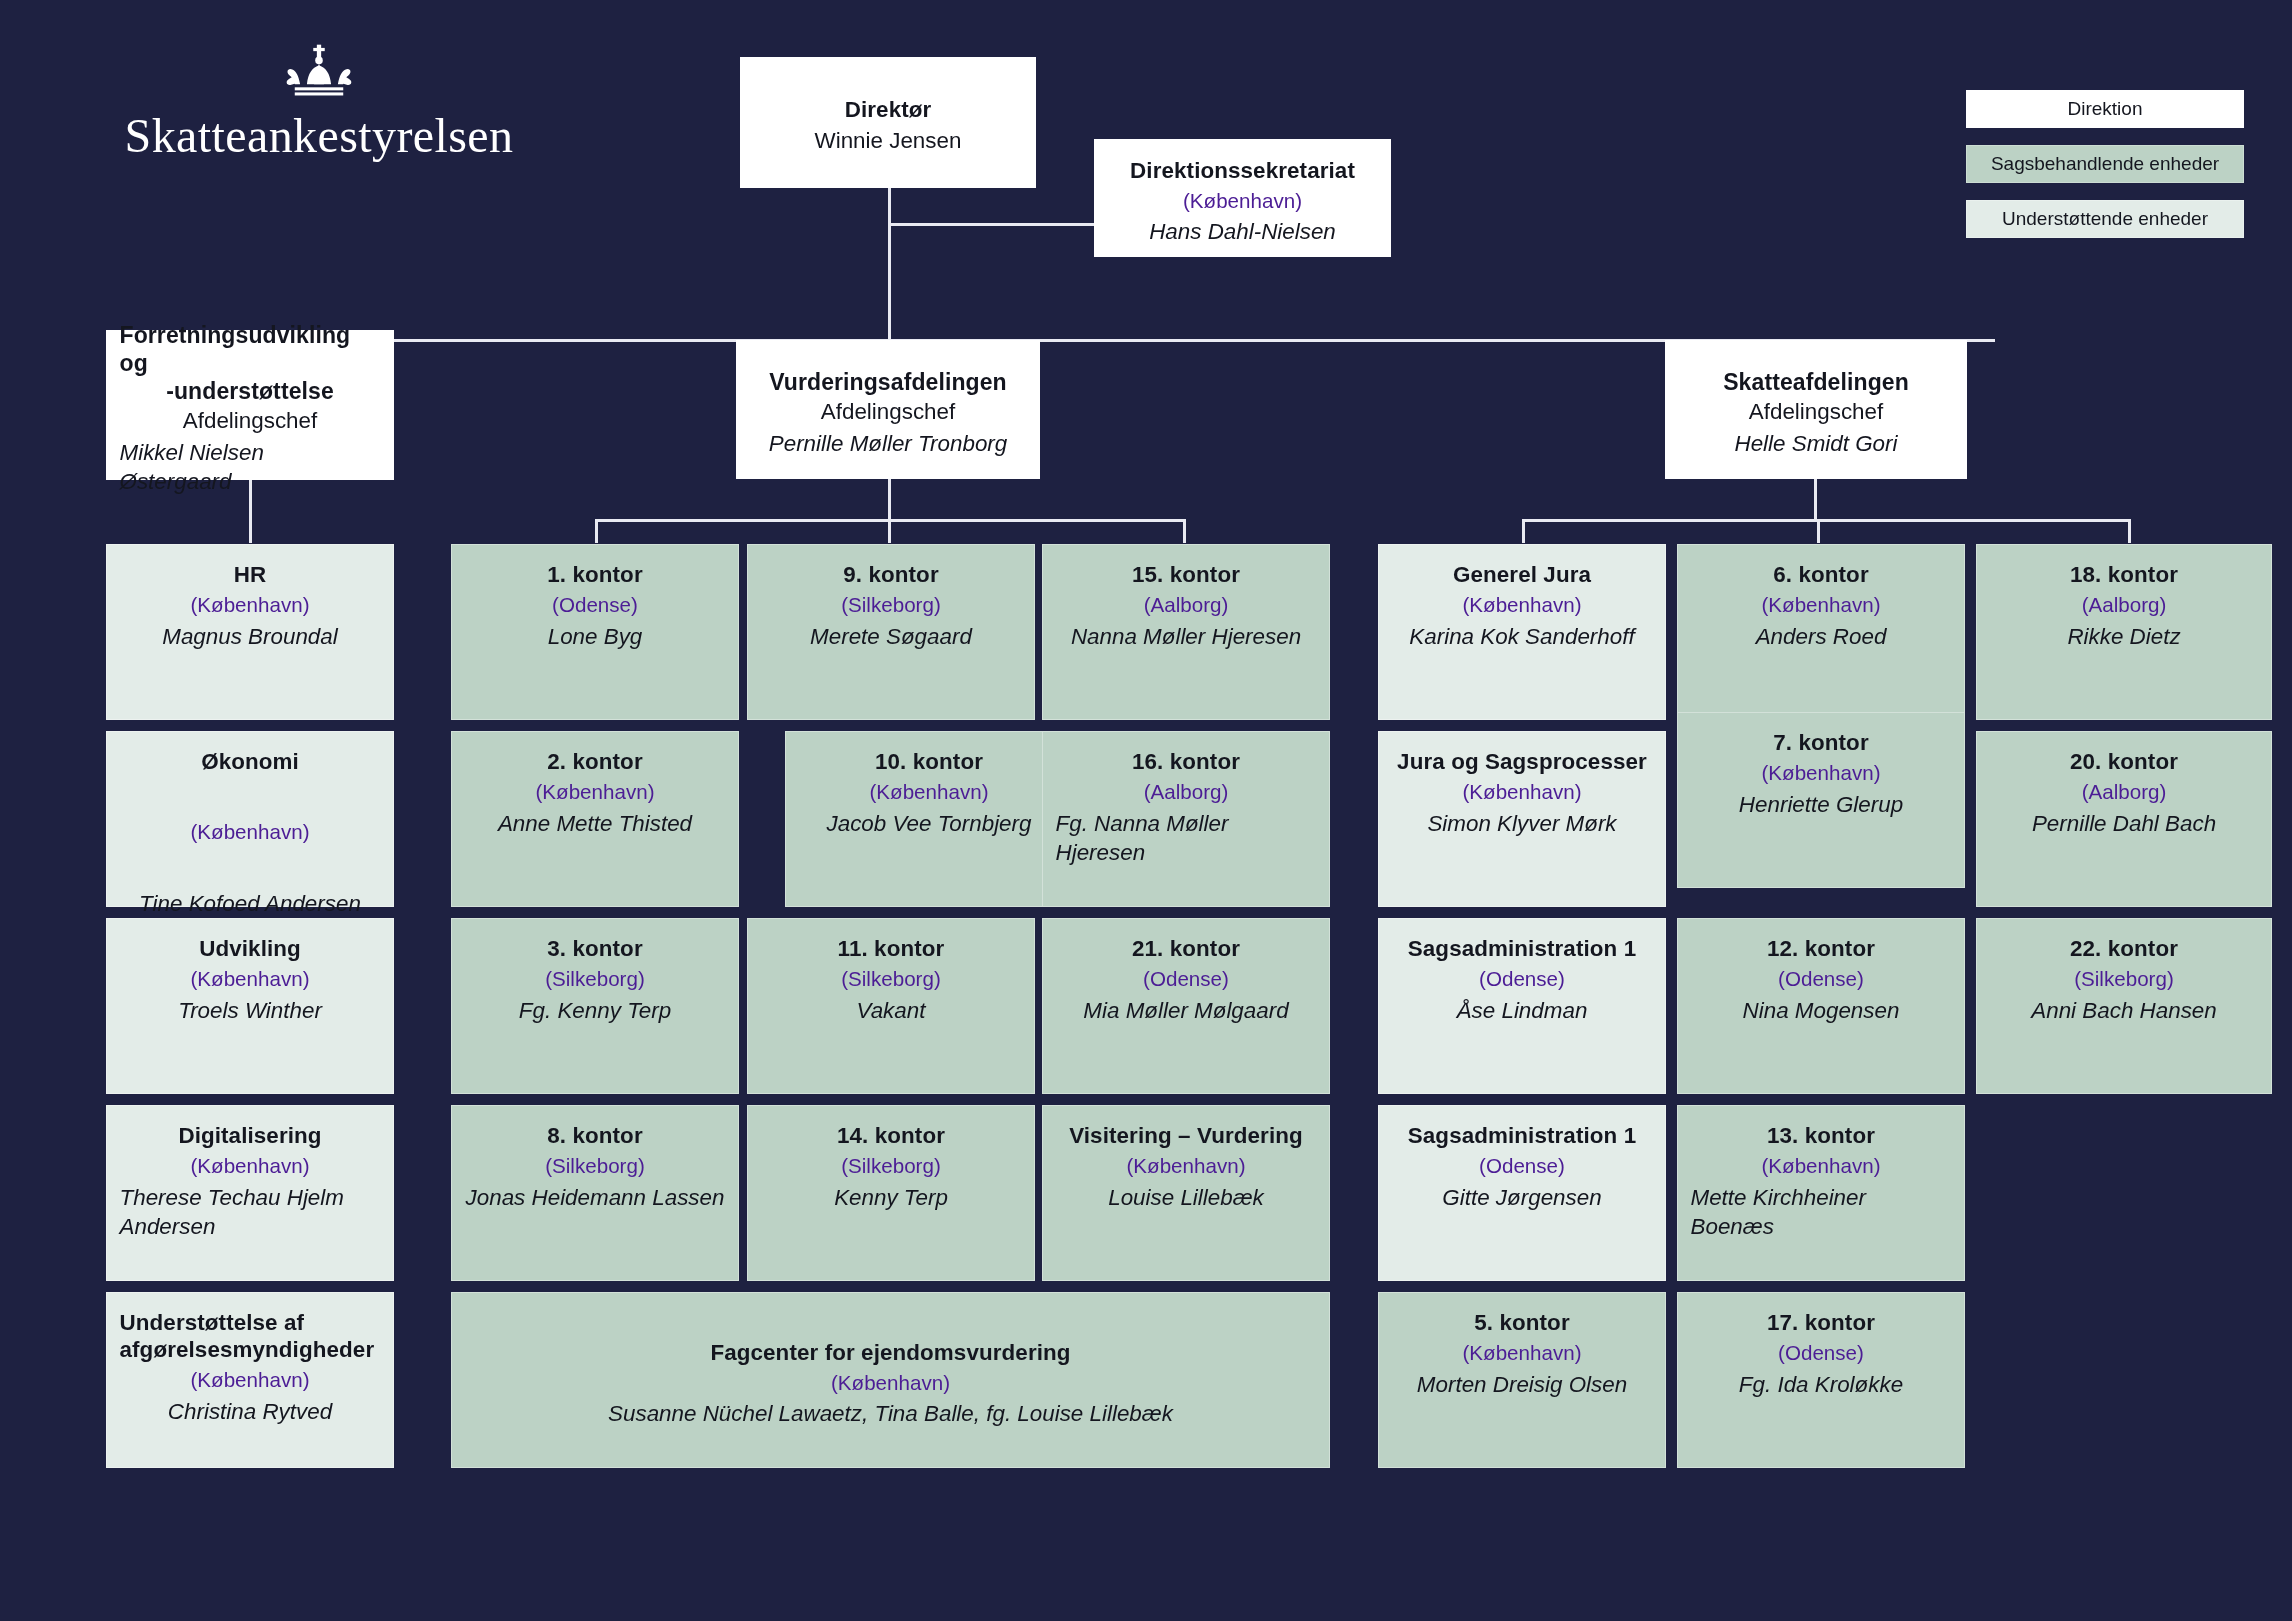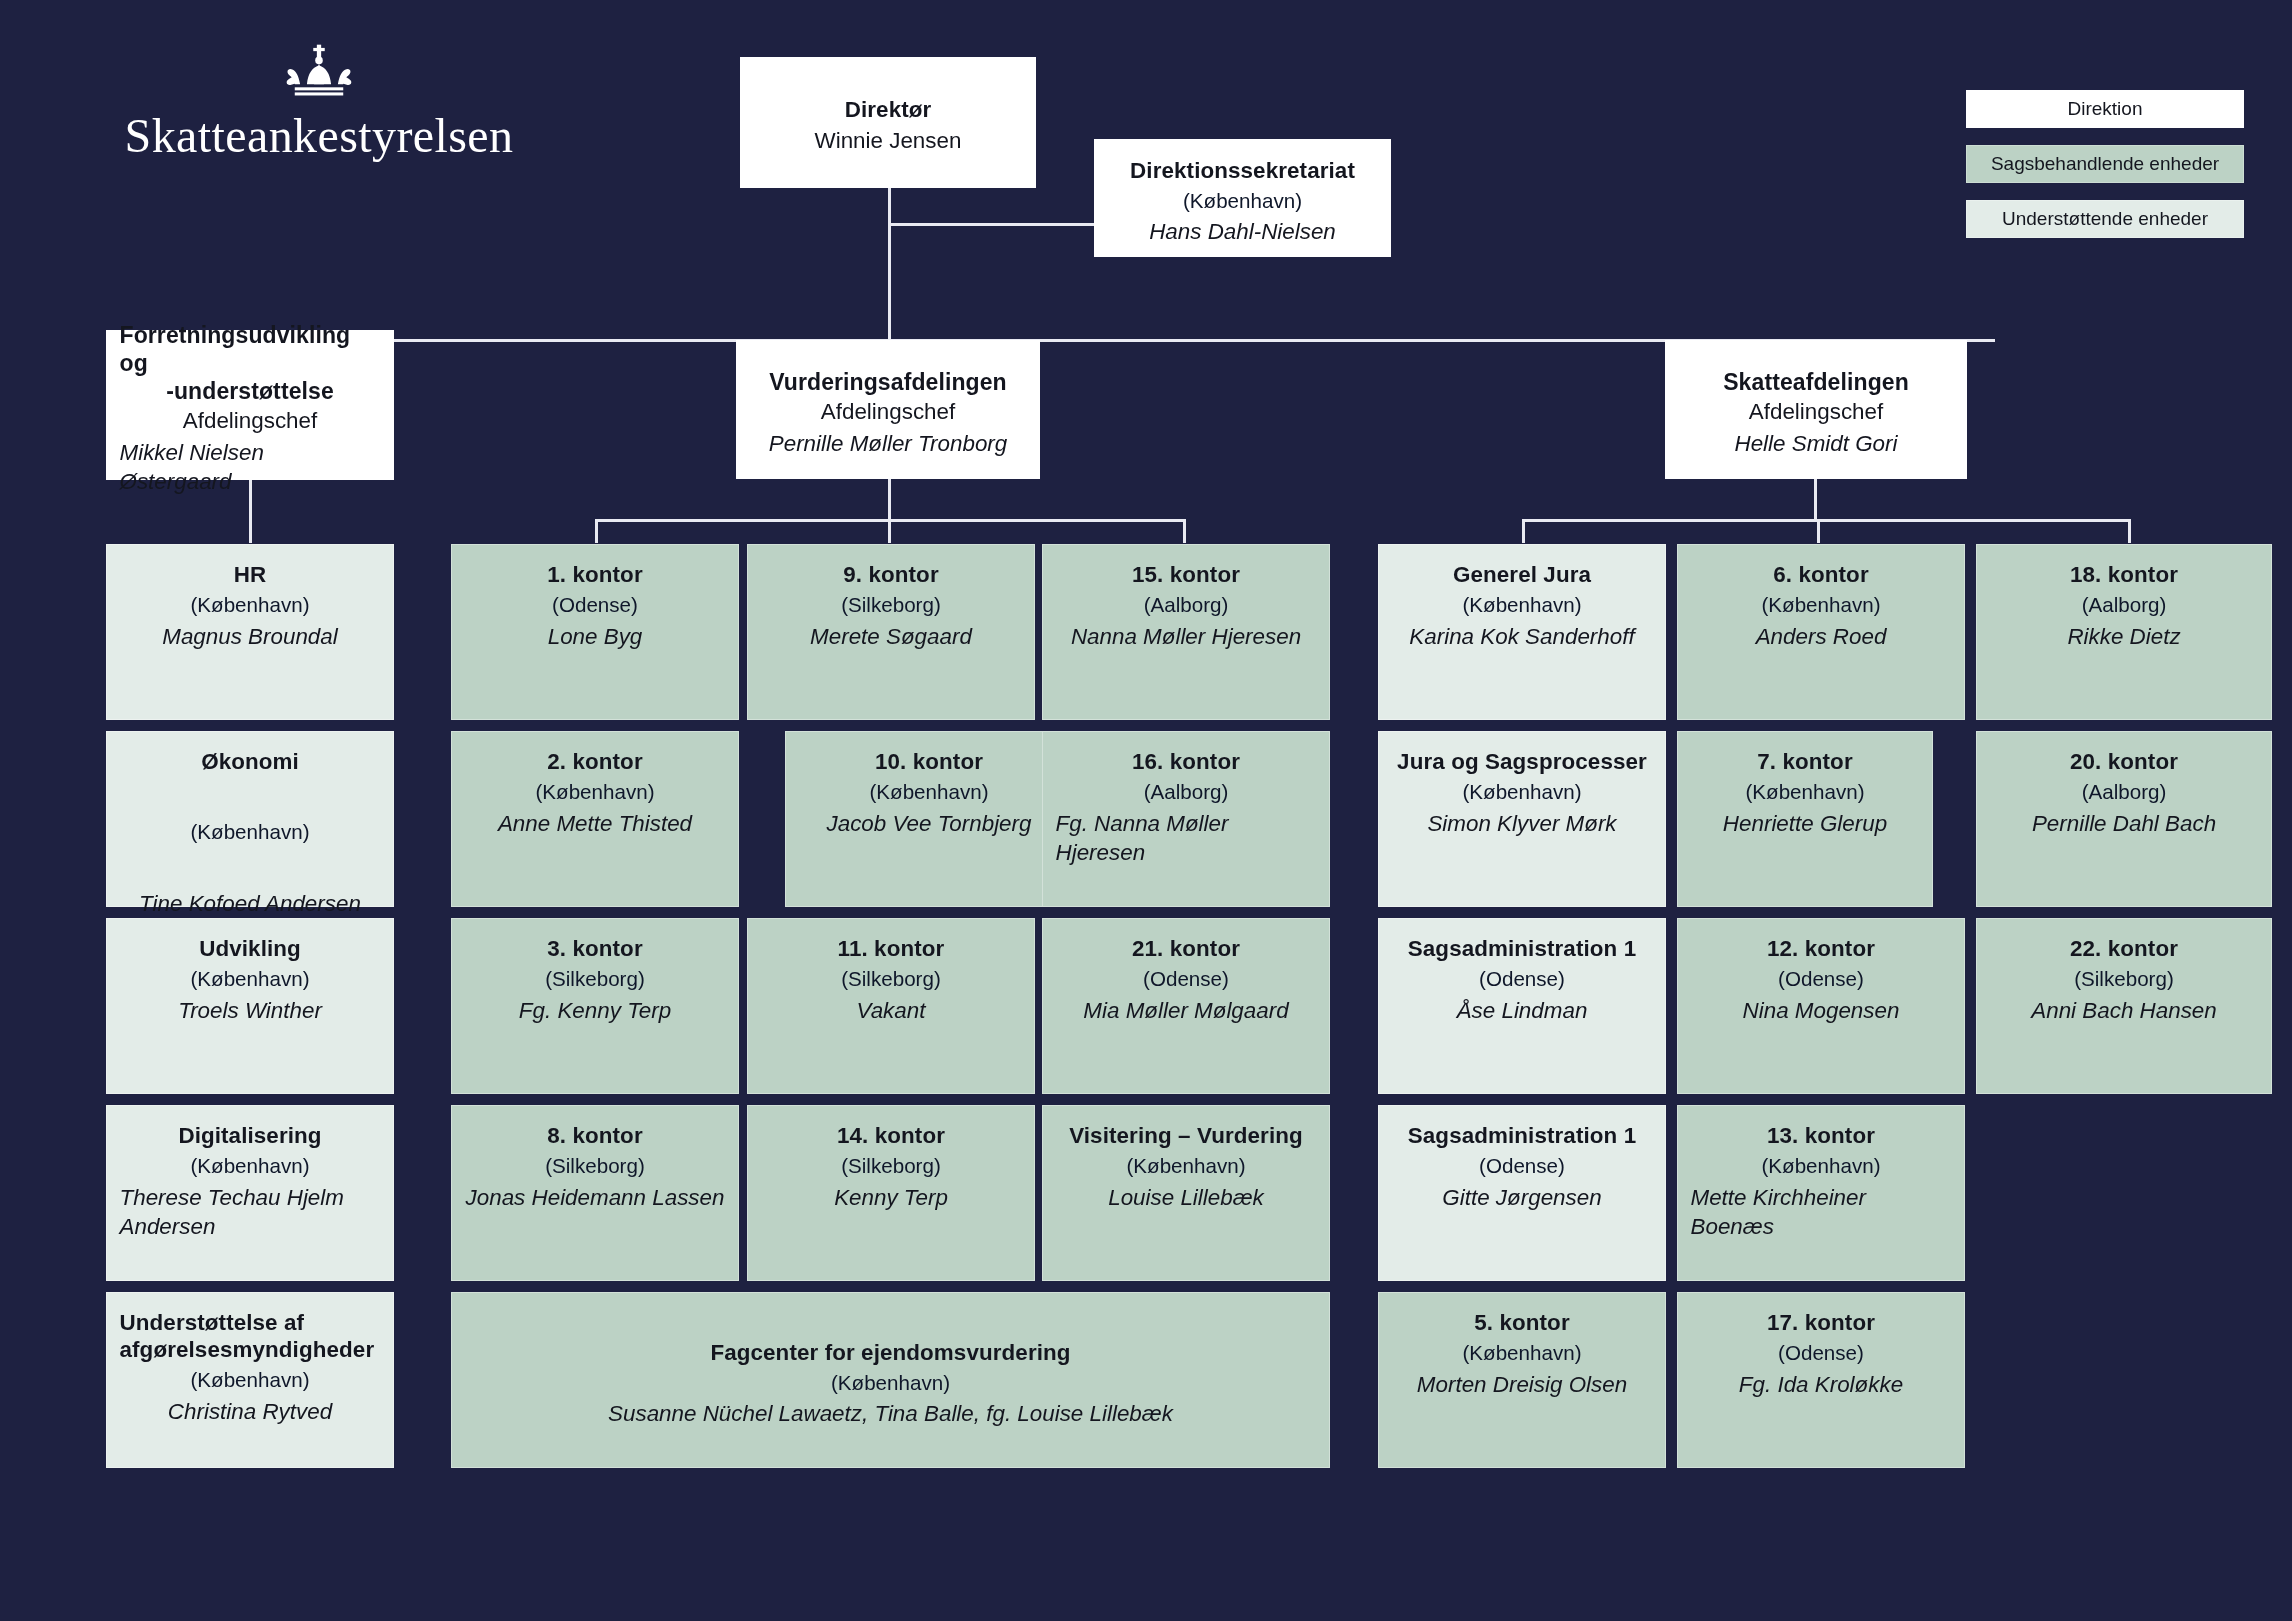--- a/index.html
+++ b/index.html
@@ -41,21 +41,21 @@
     padding:16px 12.5px 9px;
     text-align:left;color:#14161f;
     border:0.9px solid rgba(255,255,255,.35);
     z-index:3;
   }
   .box.white{background:#ffffff;}
   .box.mid{background:#bcd2c5;}
   .box.light{background:#e3ece8;}
 
   .b-title{font-weight:bold;font-size:22.4px;line-height:1.22;letter-spacing:0.1px;}
-  .b-loc{font-size:20.6px;line-height:1.35;color:#0f172a;margin-top:2.7px;}
+  .b-loc{font-size:20.6px;line-height:1.35;color:#4c1d95;margin-top:2.7px;}
   .b-person{font-style:italic;font-size:22.4px;line-height:1.3;margin-top:2.7px;}
 
   
   .box.dept .b-title{font-size:23px;}
   .b-role{font-size:22.4px;line-height:1.3;margin-top:1.8px;}
 
   
   .line{position:absolute;background:#e9eaf2;z-index:1;}
   .vline{width:2.7px;}
   .hline{height:2.7px;}
@@ -268,21 +268,21 @@
     <div class="b-title">5. kontor</div>
     <div class="b-loc">(København)</div>
     <div class="b-person">Morten Dreisig Olsen</div>
   </div>
 
   <div class="box mid" style="left:1677px;top:544px;width:288px;height:176px;">
     <div class="b-title">6. kontor</div>
     <div class="b-loc">(København)</div>
     <div class="b-person">Anders Roed</div>
   </div>
-  <div class="box mid" style="left:1677px;top:731px;width:256px;height:176px;">
+  <div class="box mid" style="left:1677px;top:712px;width:288px;height:176px;">
     <div class="b-title">7. kontor</div>
     <div class="b-loc">(København)</div>
     <div class="b-person">Henriette Glerup</div>
   </div>
   <div class="box mid" style="left:1677px;top:918px;width:288px;height:176px;">
     <div class="b-title">12. kontor</div>
     <div class="b-loc">(Odense)</div>
     <div class="b-person">Nina Mogensen</div>
   </div>
   <div class="box mid" style="left:1677px;top:1105px;width:288px;height:176px;">

